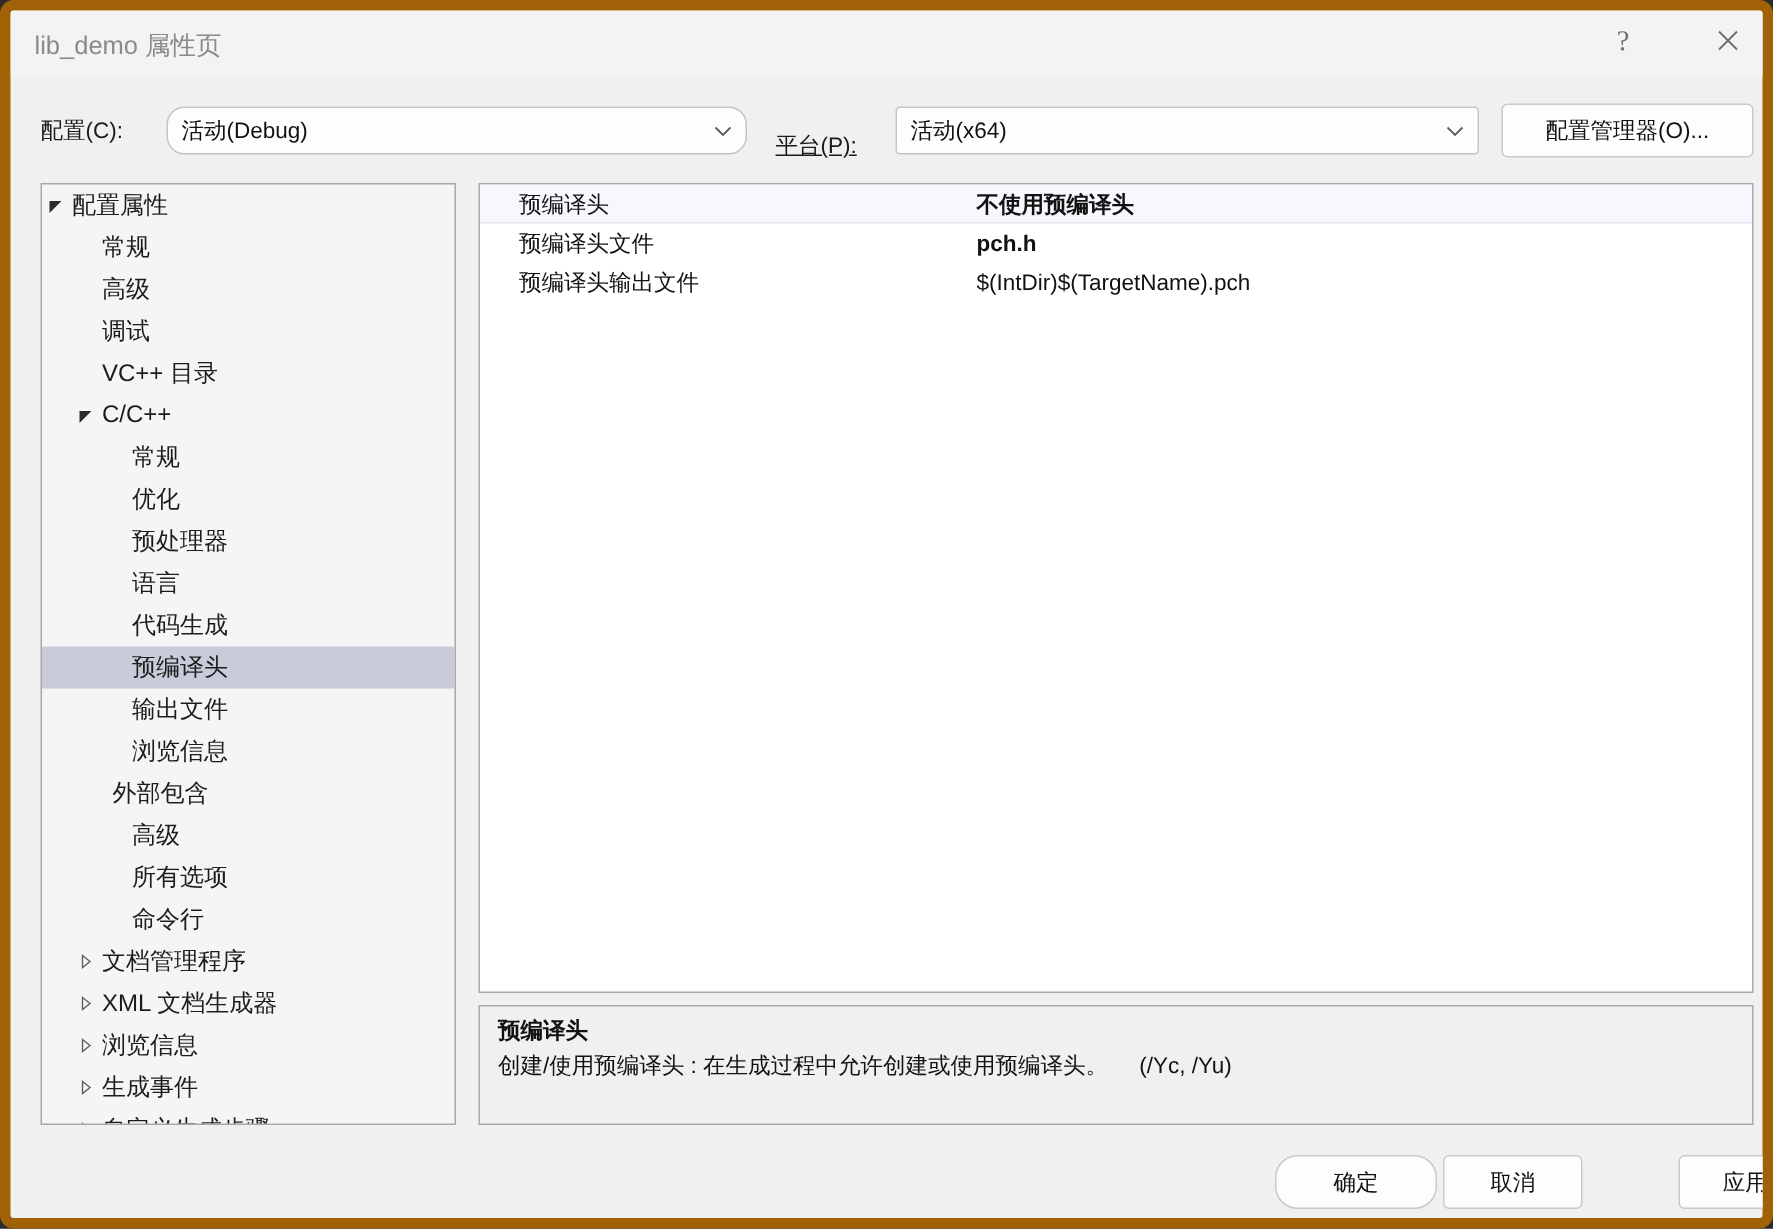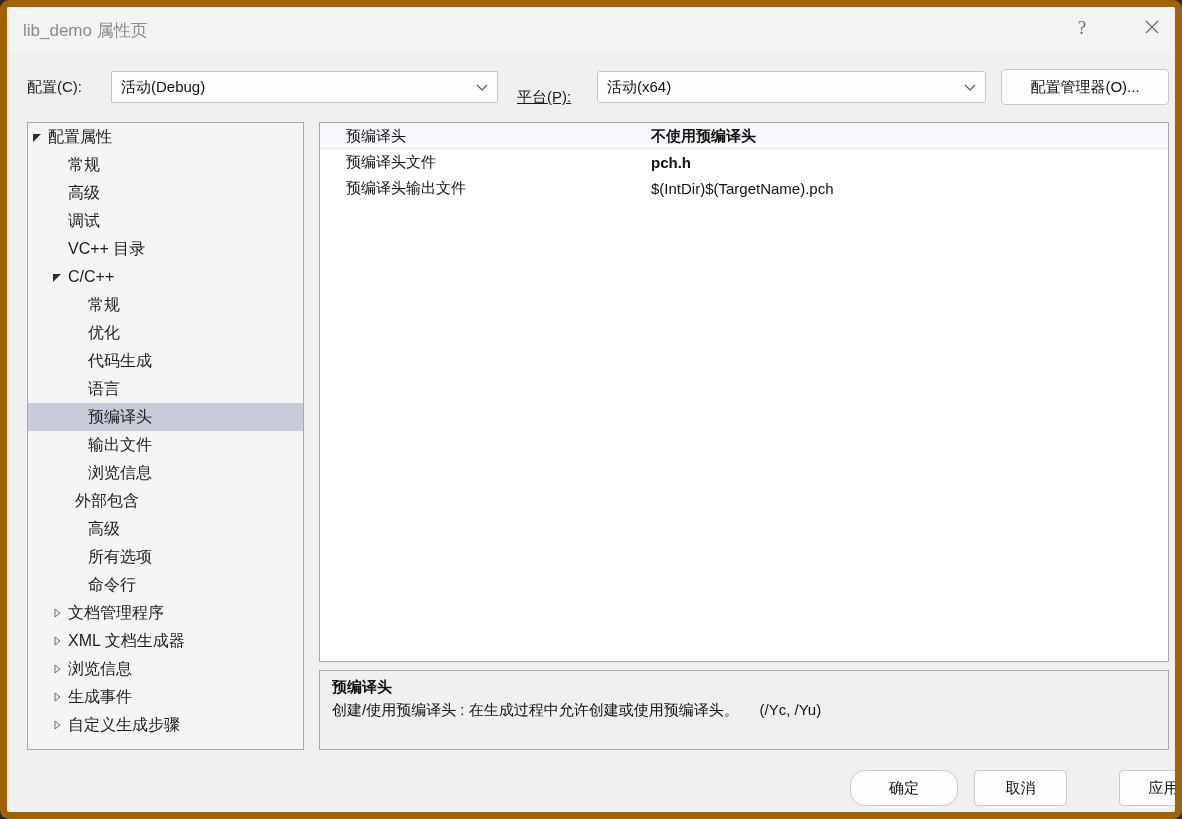--- a/index.html
+++ b/index.html
@@ -71,21 +71,21 @@
     color: #1a1a1a;
     white-space: nowrap;
   }
   #config-combo {
     position: absolute;
     left: 104px; top: 64px;
     width: 387px; height: 32px;
     box-sizing: border-box;
     background: #fdfdfd;
     border: 1px solid #c4c4c4;
-    border-radius: 1px;
+    border-radius: 12px;
     text-align: center;
   }
   #platform-label {
     position: absolute;
     left: 510px; top: 81px;
     font-size: 15px;
     color: #1a1a1a;
     white-space: nowrap;
     text-decoration: underline;
   }
@@ -234,21 +234,21 @@
     background: #fdfdfd;
     border: 1px solid #c9c9c9;
     border-radius: 4px;
     display: flex;
     align-items: center;
     justify-content: center;
     font-size: 15px;
     color: #111;
   }
   #ok-btn     { left: 843px; width: 108px; border-radius: 15px; }
-  #cancel-btn { left: 955px; width: 93px; margin-left: 12px; }
+  #cancel-btn { left: 955px; width: 93px; }
   #apply-btn  { left: 1112px; width: 109px; }
 </style>
 </head>
 <body>
 
 <div id="window">
 
   <div id="titlebar">
     <div id="title-text">lib_demo 属性页</div>
 
@@ -315,24 +315,27 @@
         </span>
         <span class="tree-label" style="position: absolute; left: 40px;">C/C++</span>
       </div>
       <div class="tree-item">
         <span class="tree-label" style="position: absolute; left: 60px;">常规</span>
       </div>
       <div class="tree-item">
         <span class="tree-label" style="position: absolute; left: 60px; text-align: right;">优化</span>
       </div>
       <div class="tree-item">
+        <span class="tree-label" style="position: absolute; left: 60px;">预处理器</span>
+      </div>
+      <div class="tree-item">
+        <span class="tree-label" style="position: absolute; left: 60px;">语言</span>
+      </div>
+      <div class="tree-item">
         <span class="tree-label" style="position: absolute; left: 60px;">代码生成</span>
-      </div>
-      <div class="tree-item">
-        <span class="tree-label" style="position: absolute; left: 60px;">语言</span>
       </div>
       <div class="tree-item selected">
         <span class="tree-label" style="position: absolute; left: 60px;">预编译头</span>
       </div>
       <div class="tree-item">
         <span class="tree-label" style="position: absolute; left: 60px;">输出文件</span>
       </div>
       <div class="tree-item">
         <span class="tree-label" style="position: absolute; left: 60px;">浏览信息</span>
       </div>

